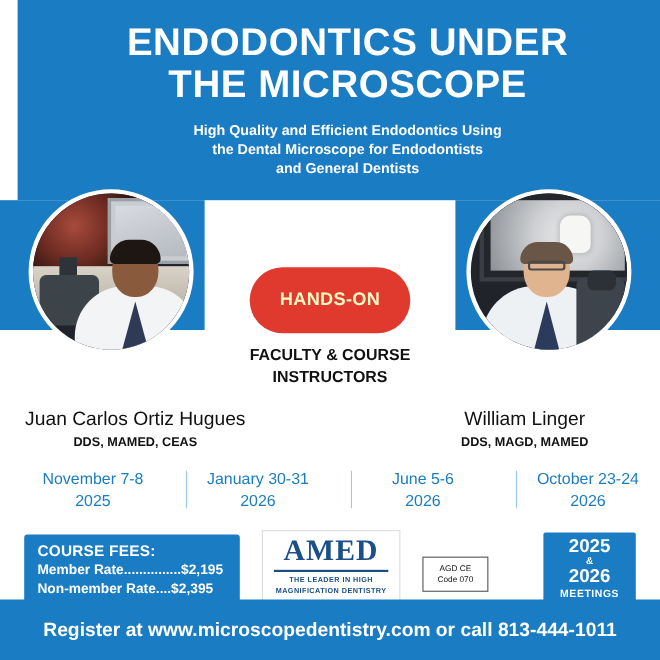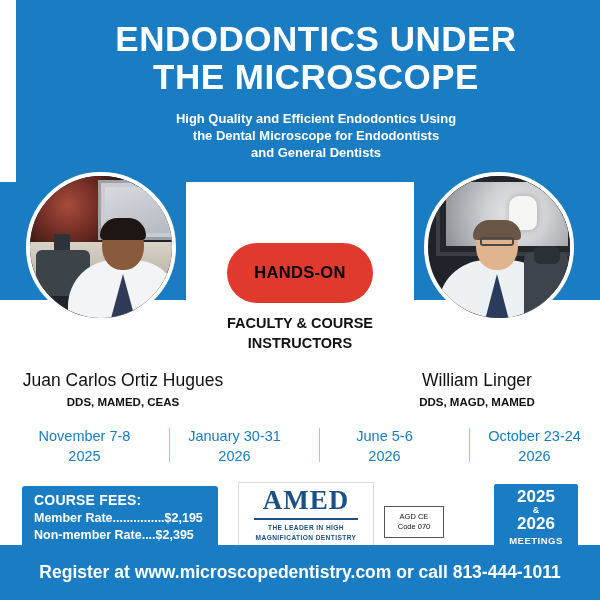--- a/index.html
+++ b/index.html
@@ -170,21 +170,21 @@
     font-weight: bold;
     font-size: 14.5px;
     line-height: 1.45;
   }
   .hands-badge {
     position: absolute;
     top: 243px; left: 227px;
     width: 146px; height: 60px;
     background: #e03a2f;
     border-radius: 30px;
-    color: #000000;
+    color: #fef9c3;
     font-weight: bold;
     font-size: 16.5px;
     line-height: 1.2;
     display: flex; flex-direction: column;
     align-items: center; justify-content: center;
     text-align: center;
     letter-spacing: 0.3px;
   }
   .faculty-label {
     position: absolute;
@@ -239,21 +239,21 @@
     color: #ffffff;
     border-radius: 3px;
     padding: 6px 10px 0 12px;
   }
   .fees-title { font-size: 14px; font-weight: bold; letter-spacing: 0.2px; }
   .fees-line { font-size: 12.5px; font-weight: bold; margin-top: 3px; }
 
   .amed-logo {
     position: absolute;
     left: 238px; top: 482px;
-    width: 136px; height: 72px;
+    width: 126px; height: 72px;
     background: #ffffff;
     border: 1px solid #dcdcdc;
     text-align: center;
     padding-top: 4px;
   }
   .amed-word {
     font-family: "Liberation Serif", serif;
     font-size: 27px;
     font-weight: bold;
     color: #1a4f8a;

